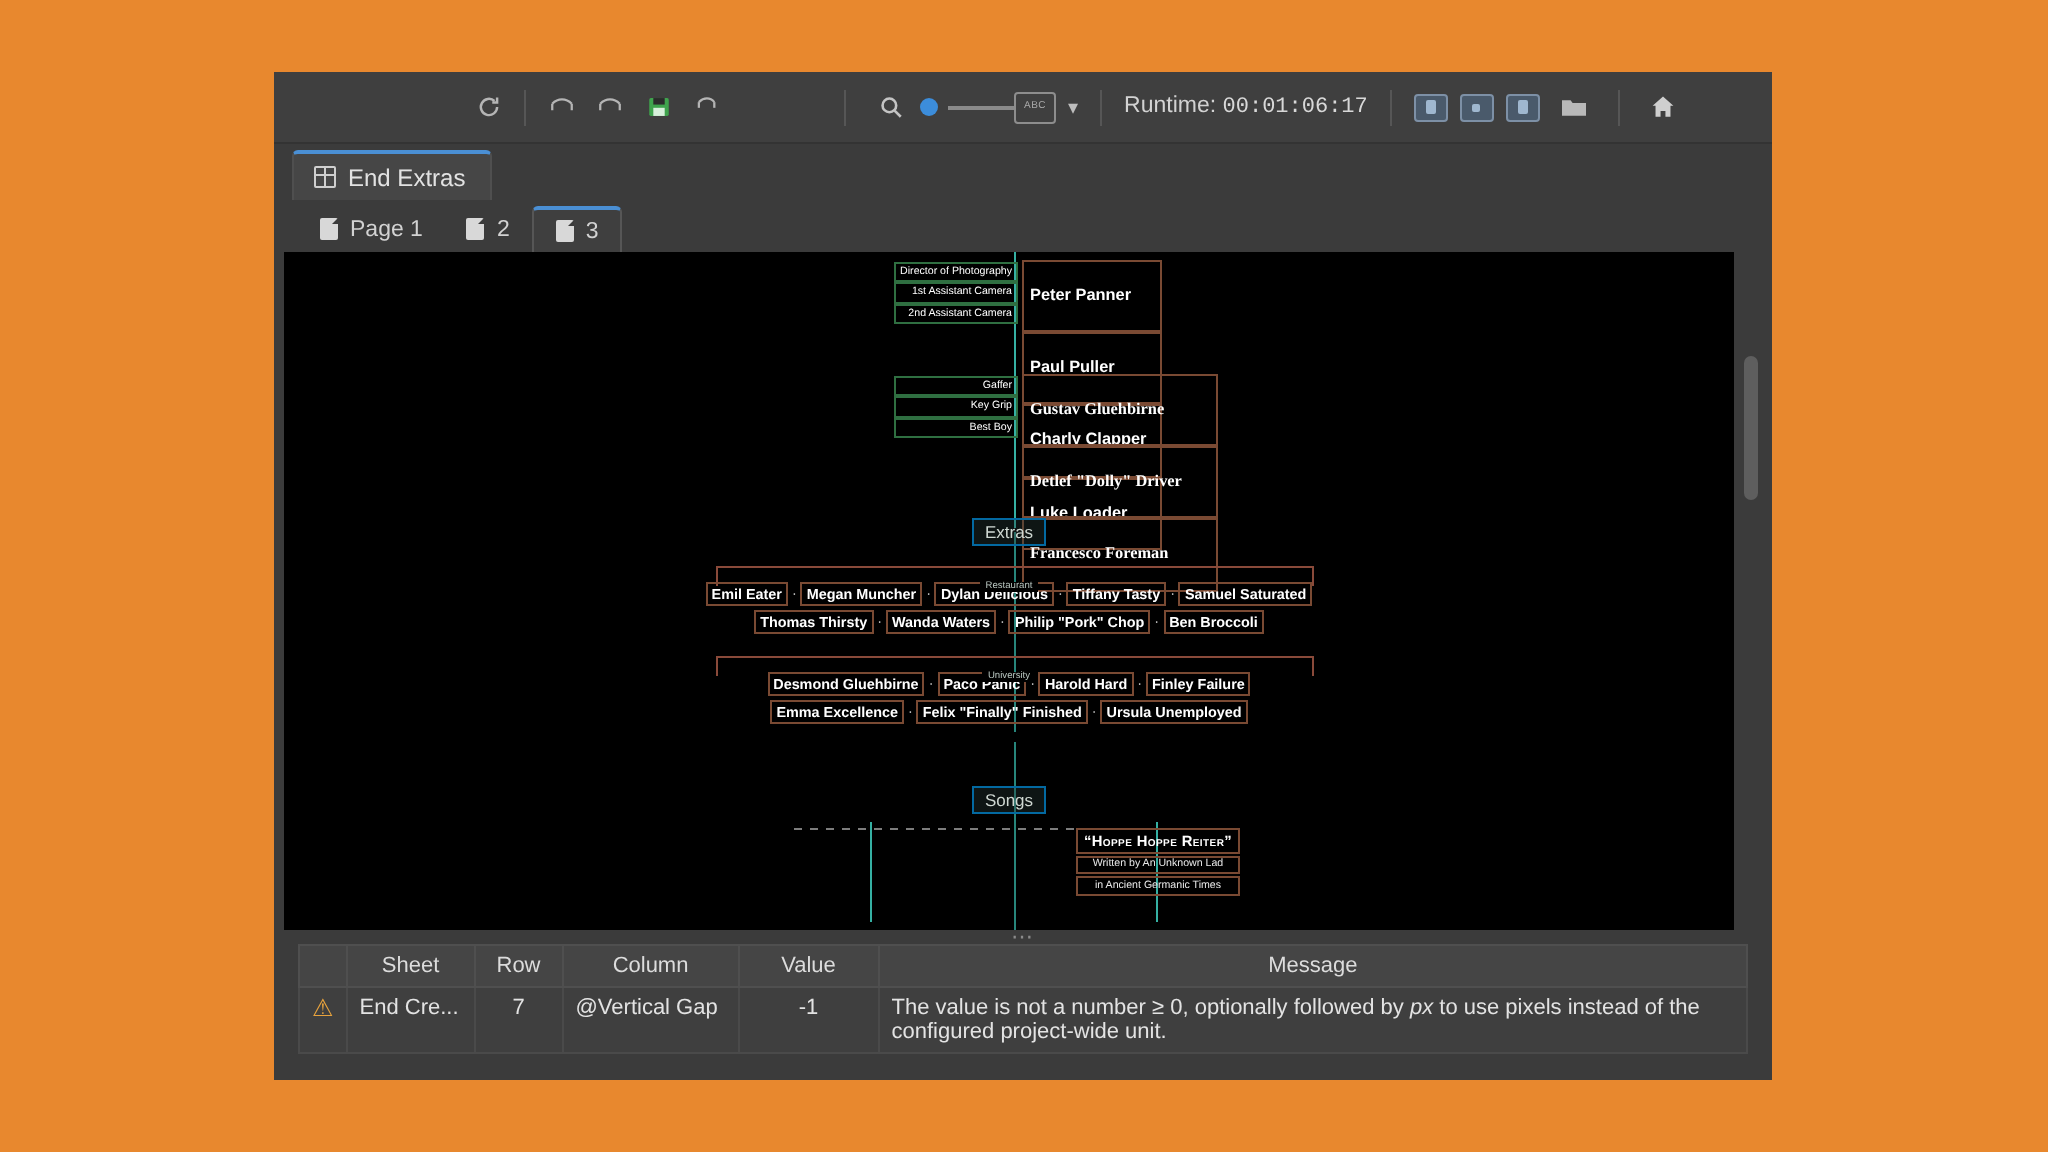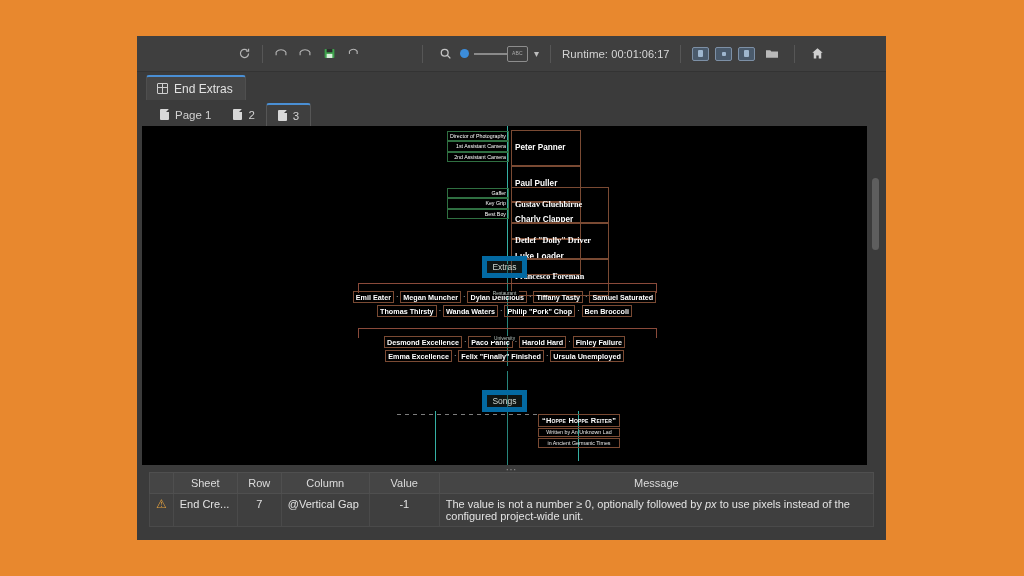--- a/index.html
+++ b/index.html
@@ -52,21 +52,21 @@
     width: 21px; height: 16px; border: 1px solid #8d8d8d; border-radius: 2px;
     display: flex; align-items: center; justify-content: center;
     font-size: 5px; color: #aaa; letter-spacing: .2px;
     line-height: 1.05; text-align: center; overflow: hidden;
   }
   .chev { color: #bdbdbd; font-size: 10px; margin-left: 6px; }
 
   .runtime {
     color: #d2d2d2; font-size: 11.5px; white-space: nowrap;
   }
-  .runtime .rt-val { font-family: Liberation Sans, sans-serif; font-size: 11px; color: #d8d8d8; margin-top: 16px; }
+  .runtime .rt-val { font-family: Liberation Mono, monospace; font-size: 11px; color: #d8d8d8; margin-top: 16px; }
 
   .pane-btn {
     width: 17px; height: 14px;
     border: 1px solid #7d90a6; border-radius: 2px;
     background: #4a5a6b;
     display: flex; align-items: center; justify-content: center;
     margin-right: 4px;
   }
   .pane-btn i {
     display: block; width: 5px; height: 7px; background: #9fb7cf; border-radius: 1px;
@@ -181,21 +181,21 @@
   .cell.name {
     border-color: #7a4a33;
     font-size: 8.2px;
     font-weight: bold;
     padding: 13px 3px;
     text-align: left;
   }
 
   .heading {
     color: #cfd8d2; font-size: 8.5px; text-align: center;
-    border: 5px solid #0369a1; padding: 1px 5px;
+    border: 1px solid #0369a1; padding: 1px 5px;
     display: inline-block;
     background: rgba(40,60,56,.35);
   }
   .subhead {
     color: #b9c6c0; font-size: 4.8px; text-align: center;
     display: inline-block; padding: 0 3px;
   }
 
   .listrow {
     color: #fff; font-size: 7.2px; font-weight: bold;
@@ -426,21 +426,21 @@
         <div class="listrow" style="position:absolute; left:0; right:0; top:180px;">
           <span class="n">Thomas Thirsty</span><span class="sep">·</span><span class="n">Wanda Waters</span><span class="sep">·</span><span class="n">Philip "Pork" Chop</span><span class="sep">·</span><span class="n">Ben Broccoli</span>
         </div>
 
         <div class="brace red" style="left:216px; top:202px; width:299px;"></div>
         <div class="blk" style="left:0; right:0; top:200px; text-align:center;">
           <span class="subhead" style="background:#000; position:relative; z-index:2;">University</span>
         </div>
 
         <div class="listrow" style="position:absolute; left:0; right:0; top:211px;">
-          <span class="n">Desmond Excellence</span><span class="sep">·</span><span class="n">Paco Panic</span><span class="sep">·</span><span class="n">Harold Hard</span><span class="sep">·</span><span class="n">Finley Failure</span>
+          <span class="n">Desmond Gluehbirne</span><span class="sep">·</span><span class="n">Paco Panic</span><span class="sep">·</span><span class="n">Harold Hard</span><span class="sep">·</span><span class="n">Finley Failure</span>
         </div>
         <div class="listrow" style="position:absolute; left:0; right:0; top:225px;">
           <span class="n">Emma Excellence</span><span class="sep">·</span><span class="n">Felix "Finally" Finished</span><span class="sep">·</span><span class="n">Ursula Unemployed</span>
         </div>
 
         <div class="blk" style="left:0; right:0; top:264px; text-align:center;">
           <span class="heading">Songs</span>
         </div>
 
         <div class="dashline" style="left:255px; top:288px; width:215px;"></div>

